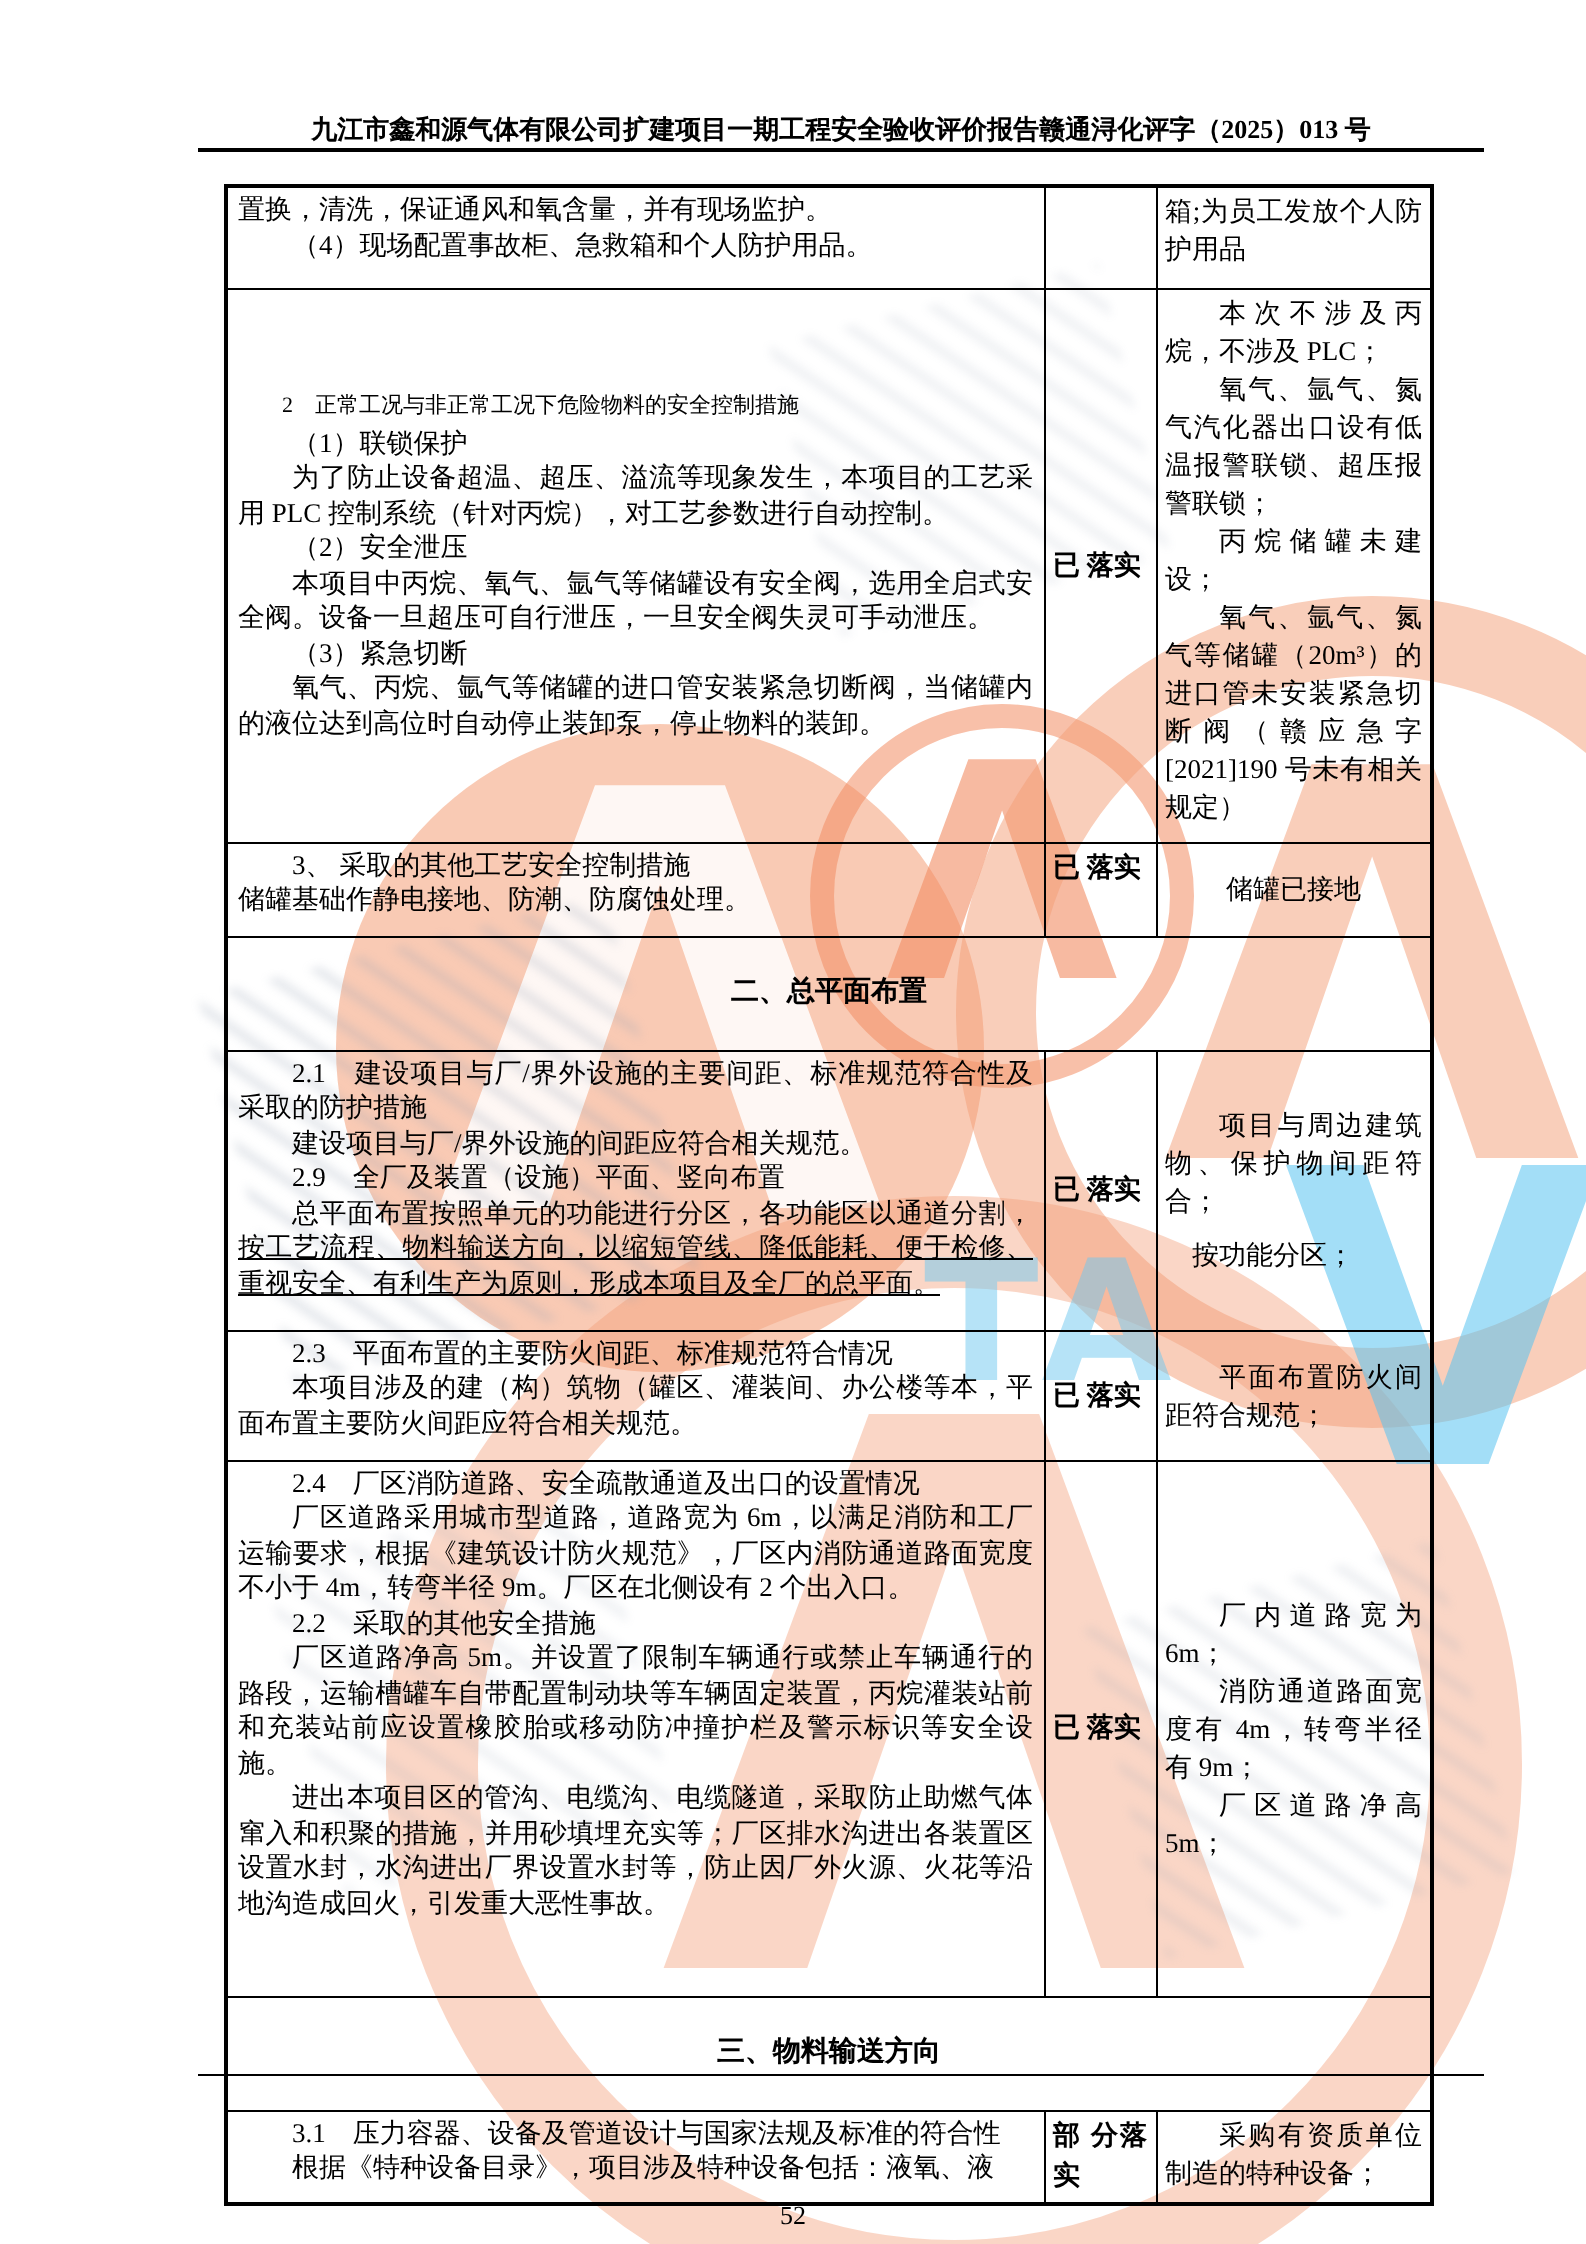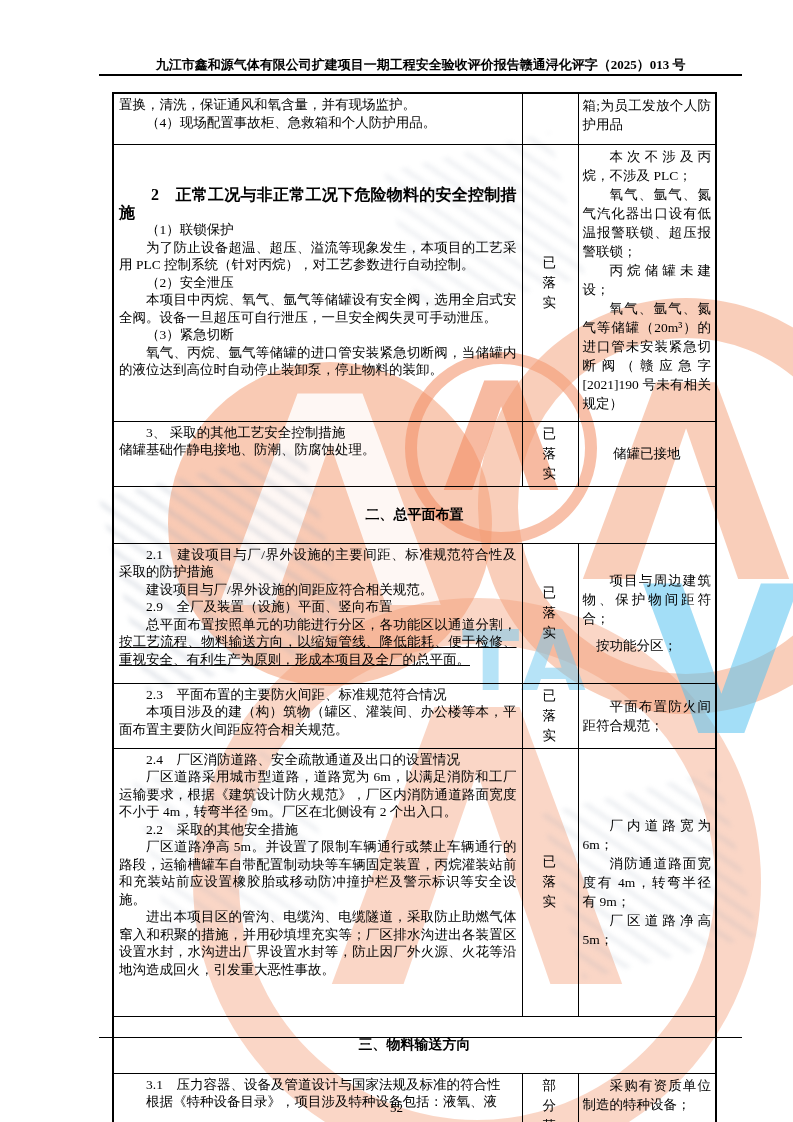--- a/index.html
+++ b/index.html
@@ -34,26 +34,26 @@
   
   .header{position:absolute;left:99px;top:56px;width:643px;z-index:2;
           border-bottom:2px solid #000;padding-bottom:0;
           display:flex;justify-content:center;align-items:flex-end;
           font-weight:bold;font-size:13px;white-space:nowrap;}
   
   .main-table{position:absolute;left:112px;top:92px;width:603px;z-index:1;
               border-collapse:collapse;table-layout:fixed;border:2px solid #000;}
   .main-table td{border:1px solid #000;padding:2px 5px;font-size:13.5px;line-height:17.5px;
                  vertical-align:top;text-align:justify;}
-  .main-table td.c2{padding:2px 20px;line-height:20px;}
+  .main-table td.c2{padding:2px 4px;line-height:20px;font-weight:bold;}
   .main-table td.c3{padding:2px 4px;line-height:19px;}
   .main-table p{margin:0;}
   .ind{text-indent:2em;}
   .ind1{text-indent:1em;}
-  .big-h{font-weight:bold;font-size:16px;}
+  .big-h{font-weight:normal;font-size:11px;}
   .sec td{font-weight:bold;font-size:14px;text-align:center;padding:18px;line-height:20px;}
   .vm{vertical-align:middle !important;}
   .ctr{text-align:center !important;}
   .ul{text-decoration:underline;}
   
   .bottom-line{position:absolute;left:99px;top:1037px;width:643px;border-top:1px solid #000;z-index:1;}
   .footer{position:absolute;left:0;top:1100px;width:100%;text-align:center;font-size:13px;z-index:1;}
 </style>
 </head>
 <body>

